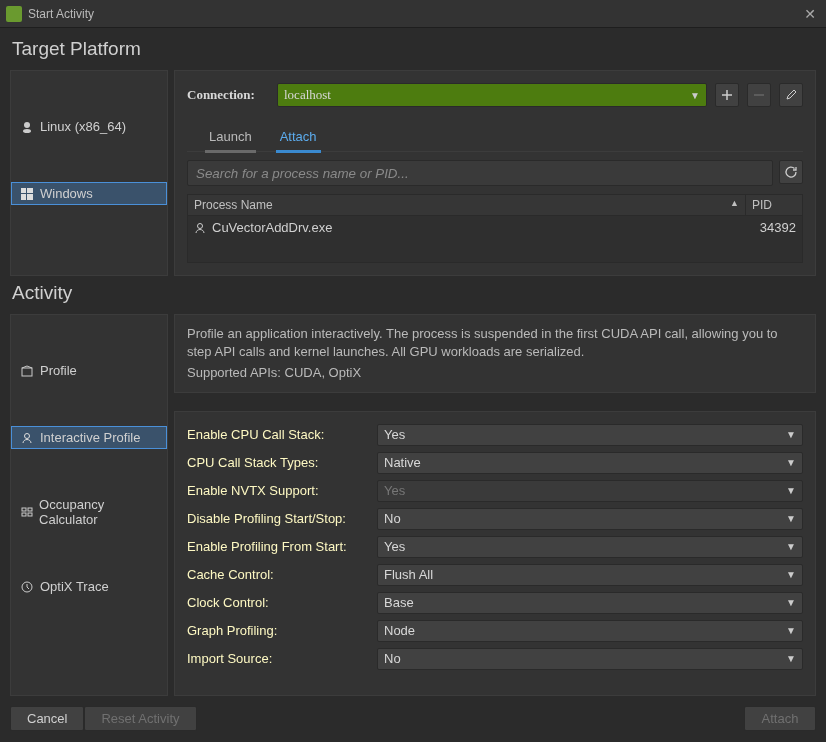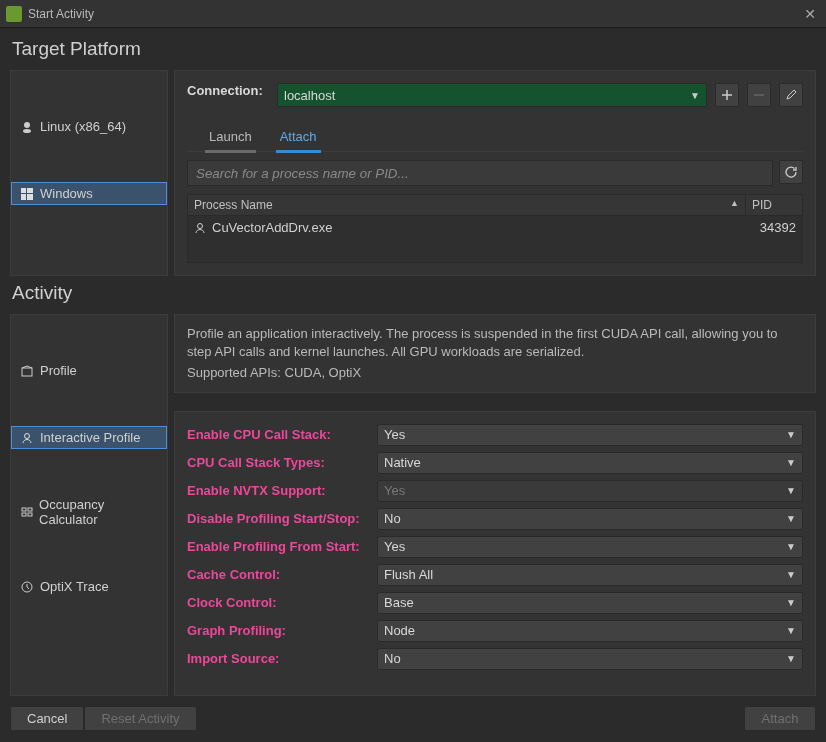--- a/index.html
+++ b/index.html
@@ -62,25 +62,25 @@
 .sidebar-item .icn { width: 14px; height: 14px; display: inline-flex; align-items: center; justify-content: center; }
 .right-pane {
   flex: 1;
   border: 1px solid #3c3c3c;
   background: #333333;
   padding: 12px;
   display: flex;
   flex-direction: column;
   gap: 8px;
 }
-.conn-row { display: flex; align-items: flex-start; gap: 8px; }
+.conn-row { display: flex; align-items: center; gap: 8px; font-family: Liberation Serif, serif; }
 .conn-label { font-weight: bold; color: #d8d8d8; min-width: 82px; }
 .dropdown {
   flex: 1;
-  background: #14532d;
+  background: #4d7c0f;
   border: 1px solid #2a2a2a;
   height: 24px;
   display: flex;
   align-items: center;
   padding: 0 6px;
   border-radius: 2px;
   position: relative;
   color: #d8d8d8;
 }
 .dropdown .chev { margin-left: auto; font-size: 10px; color: #ccc; }
@@ -138,21 +138,21 @@
 .proc-header .sort-ind { position: absolute; right: 6px; top: 3px; font-size: 9px; }
 .proc-row { display: flex; padding: 2px 0; color: #d0d0d0; }
 .proc-row .col-name { flex: 1; padding: 2px 6px; display: flex; align-items: center; gap: 6px; }
 .proc-row .col-pid { width: 56px; padding: 2px 6px; text-align: right; }
 .platform-block { display: flex; gap: 6px; height: 206px; }
 .activity-block { display: flex; gap: 6px; flex: 1; min-height: 0; }
 .activity-right { flex: 1; display: flex; flex-direction: column; gap: 18px; }
 .desc-box { border: 1px solid #3c3c3c; background: #333333; padding: 10px 12px; color: #bababa; line-height: 1.35; }
 .opts-box { border: 1px solid #3c3c3c; background: #333333; padding: 12px; flex: 1; overflow: auto; }
 .opt-row { display: flex; align-items: center; margin-bottom: 6px; gap: 10px; }
-.opt-label { width: 180px; font-weight: bold; color: #ec4899; }
+.opt-label { width: 180px; font-weight: normal; color: #fef9c3; }
 .opt-dd {
   flex: 1;
   background: #414141;
   border: 1px solid #2a2a2a;
   height: 22px;
   display: flex;
   align-items: center;
   padding: 0 6px;
   border-radius: 2px;
   color: #d8d8d8;

